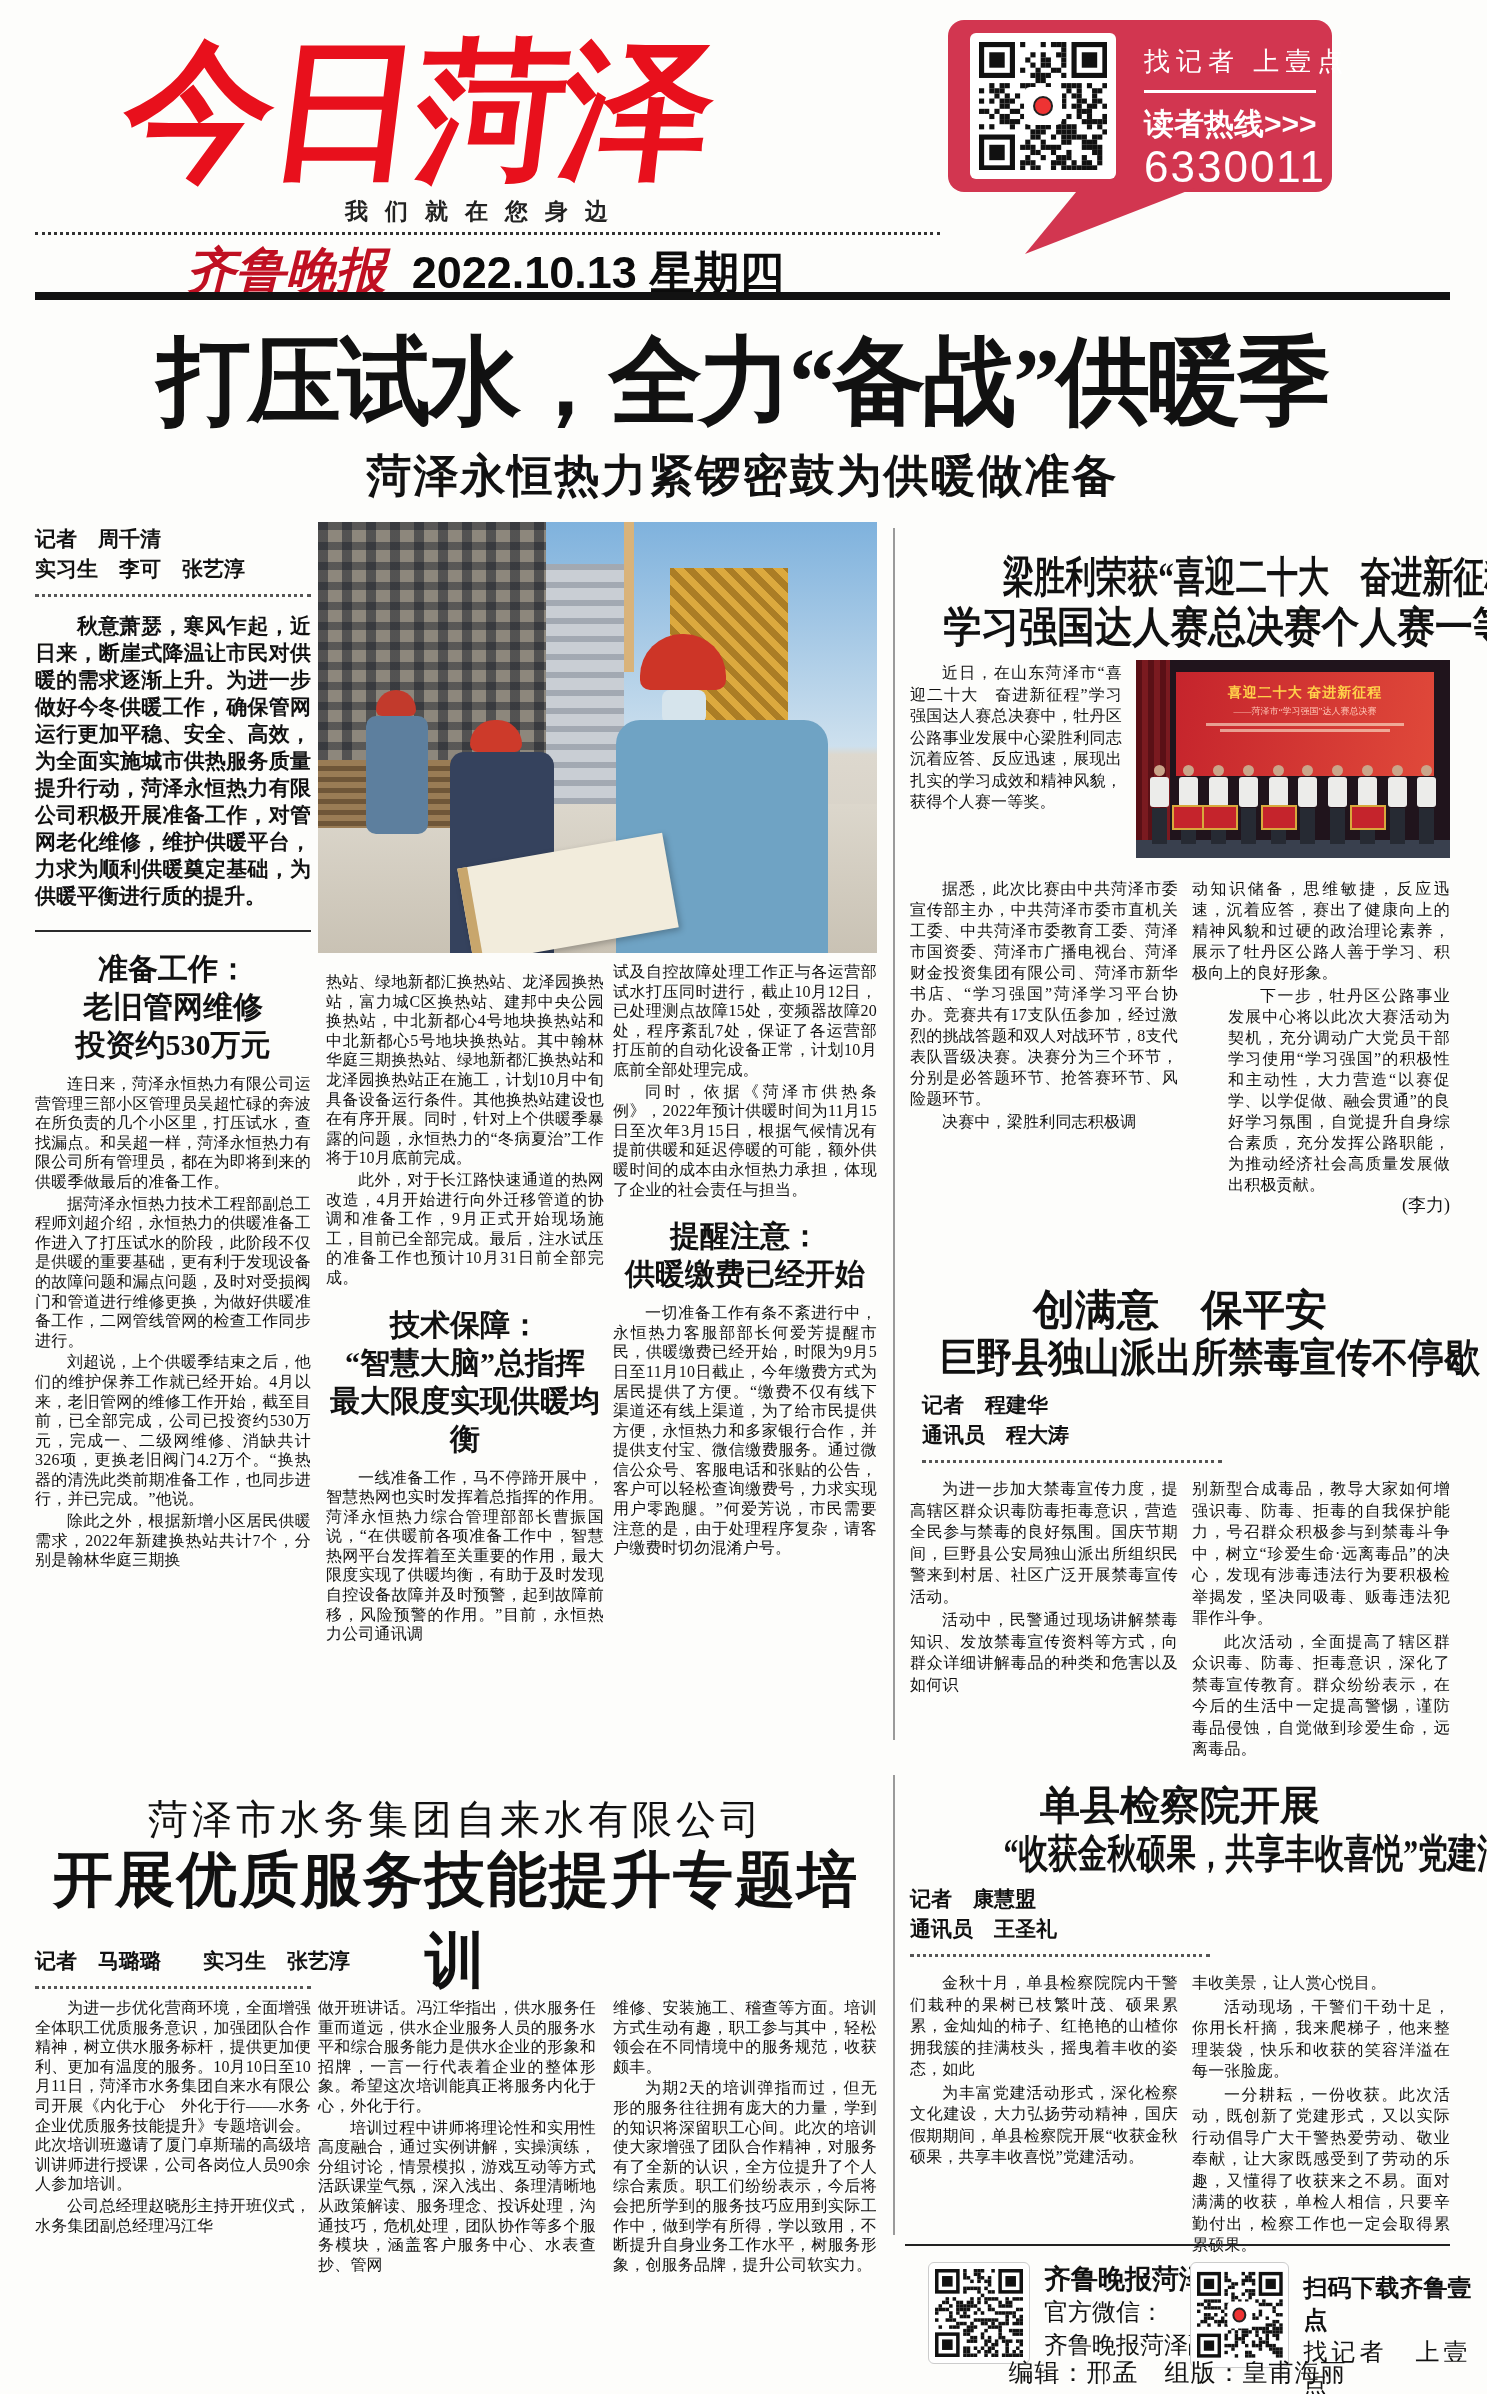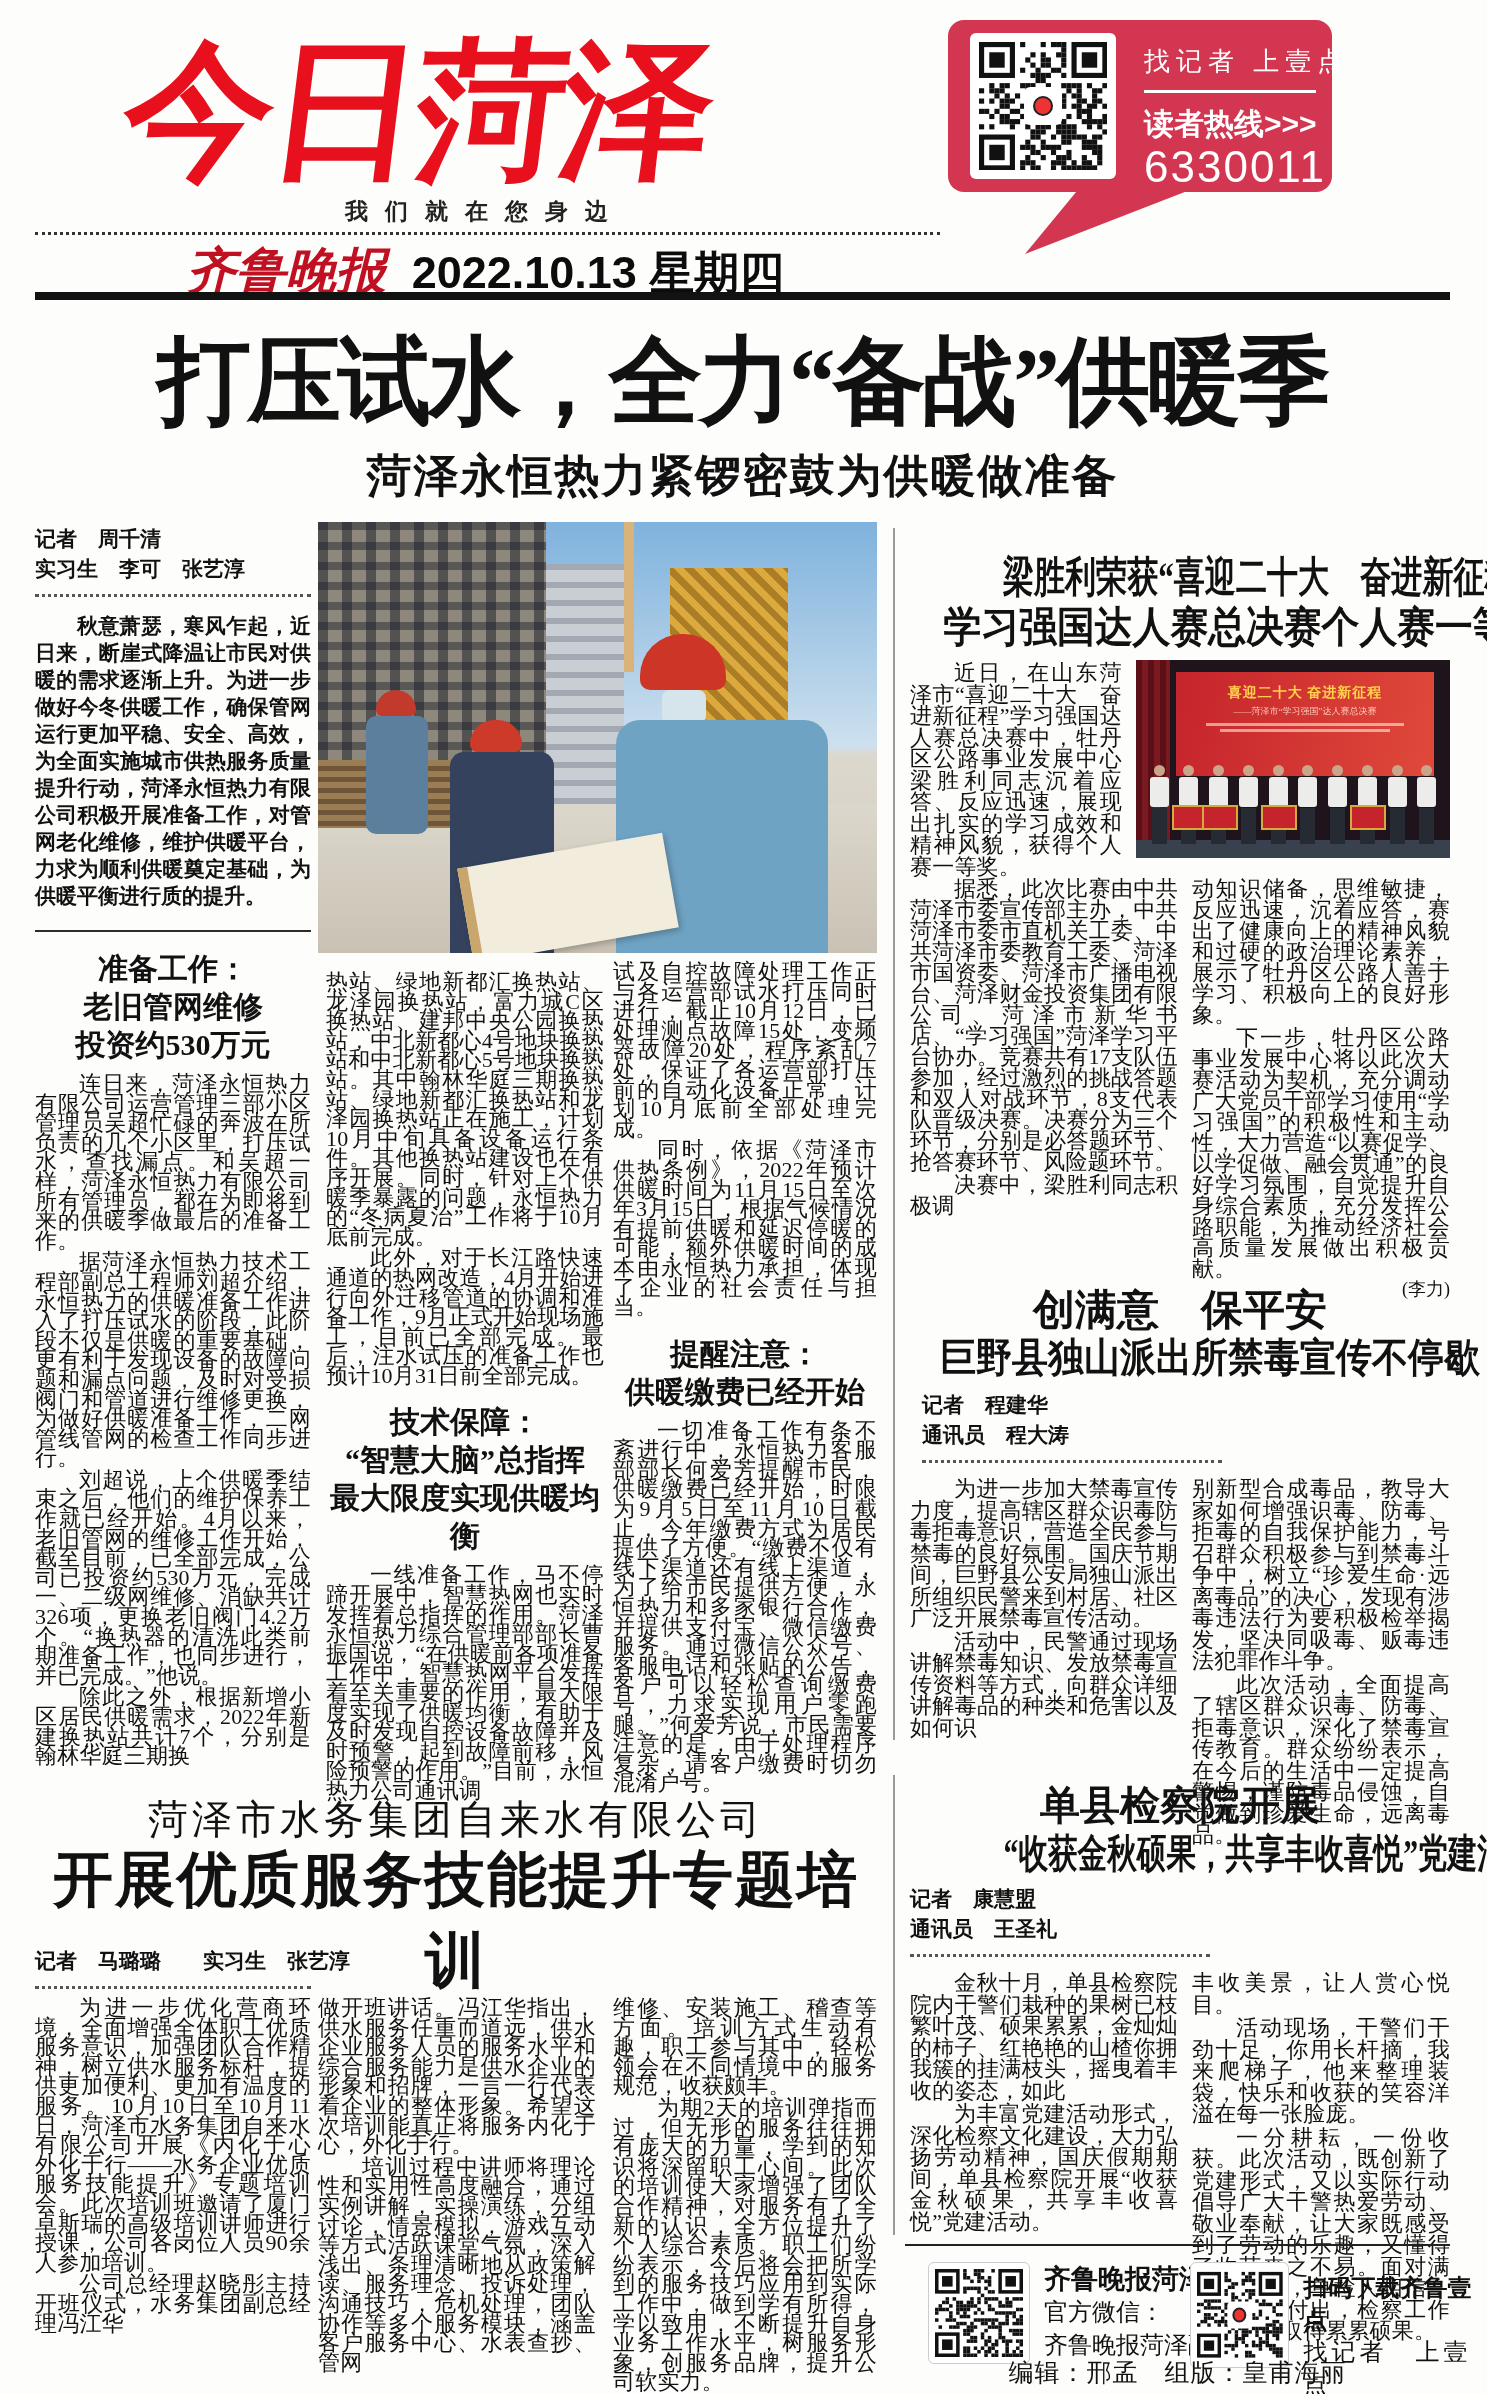--- a/index.html
+++ b/index.html
@@ -43,21 +43,21 @@
   .h1sub{left:35px;top:446px;width:1415px;text-align:center;font-size:45px;font-weight:600;letter-spacing:2px;}
   
   .col{position:absolute;}
   .byline{font-size:21px;font-weight:bold;line-height:30px;border-bottom:3px dotted #555;
           padding-bottom:10px;}
   .intro{font-weight:bold;font-size:21px;line-height:27px;text-align:justify;text-indent:2em;margin:16px 0 0;}
   .c1-rule{border-top:2px solid #2b2b2b;margin:20px 0 0;}
   .sec-h{font-weight:bold;text-align:center;font-size:30px;line-height:38px;}
   .sec-h.first{margin-top:18px;}
   .sec-wrap{margin:14px 0 10px;}
-  .bp{font-size:22px;line-height:19.6px;text-align:justify;text-indent:2em;margin:0 0 2px;letter-spacing:.2px;}
+  .bp{font-size:16px;line-height:19.6px;text-align:justify;text-indent:2em;margin:0 0 2px;letter-spacing:.2px;}
   .noind{text-indent:0;}
   .credit{text-align:right;font-size:18px;line-height:20px;}
   .vrule{width:2px;background:#9a9a9a;}
   
   .photo{overflow:hidden;background:#9db6c6;}
   .ph{position:absolute;}
   
   .rh{width:540px;text-align:center;font-weight:bold;white-space:nowrap;}
   .cond{display:inline-block;transform:scaleX(.74);transform-origin:50% 50%;}
   .cond2{display:inline-block;transform:scaleX(.9);transform-origin:50% 50%;}
@@ -469,21 +469,21 @@
       </div>
     </div>
 </div>
 
 <div class="col" style="left:910px;top:878px;width:268px;">
   <p class="bp" style="line-height:21px;">据悉，此次比赛由中共菏泽市委宣传部主办，中共菏泽市委市直机关工委、中共菏泽市委教育工委、菏泽市国资委、菏泽市广播电视台、菏泽财金投资集团有限公司、菏泽市新华书店、“学习强国”菏泽学习平台协办。竞赛共有17支队伍参加，经过激烈的挑战答题和双人对战环节，8支代表队晋级决赛。决赛分为三个环节，分别是必答题环节、抢答赛环节、风险题环节。</p>
   <p class="bp" style="line-height:21px;">决赛中，梁胜利同志积极调</p>
 </div>
 <div class="col" style="left:1192px;top:878px;width:258px;">
   <p class="bp noind" style="line-height:21px;">动知识储备，思维敏捷，反应迅速，沉着应答，赛出了健康向上的精神风貌和过硬的政治理论素养，展示了牡丹区公路人善于学习、积极向上的良好形象。</p>
-  <p class="bp" style="line-height:21px;margin-bottom:0;">下一步，牡丹区公路事业发展中心将以此次大赛活动为契机，充分调动广大党员干部学习使用“学习强国”的积极性和主动性，大力营造“以赛促学、以学促做、融会贯通”的良好学习氛围，自觉提升自身综合素质，充分发挥公路职能，为推动经济社会高质量发展做出积极贡献。</p>
+  <p class="bp" style="line-height:21px;margin-bottom:0;margin-left:36px;">下一步，牡丹区公路事业发展中心将以此次大赛活动为契机，充分调动广大党员干部学习使用“学习强国”的积极性和主动性，大力营造“以赛促学、以学促做、融会贯通”的良好学习氛围，自觉提升自身综合素质，充分发挥公路职能，为推动经济社会高质量发展做出积极贡献。</p>
   <div class="credit">(李力)</div>
 </div>
 
 <div class="abs rh" style="left:910px;top:1282px;font-size:42px;">创满意　保平安</div>
 <div class="abs rh" style="left:910px;top:1330px;font-size:40px;"><span class="cond2">巨野县独山派出所禁毒宣传不停歇</span></div>
 <div class="col" style="left:910px;top:1390px;width:300px;margin-left:12px;">
   <div class="byline">
     <div>记者　程建华</div>
     <div>通讯员　程大涛</div>
   </div>

